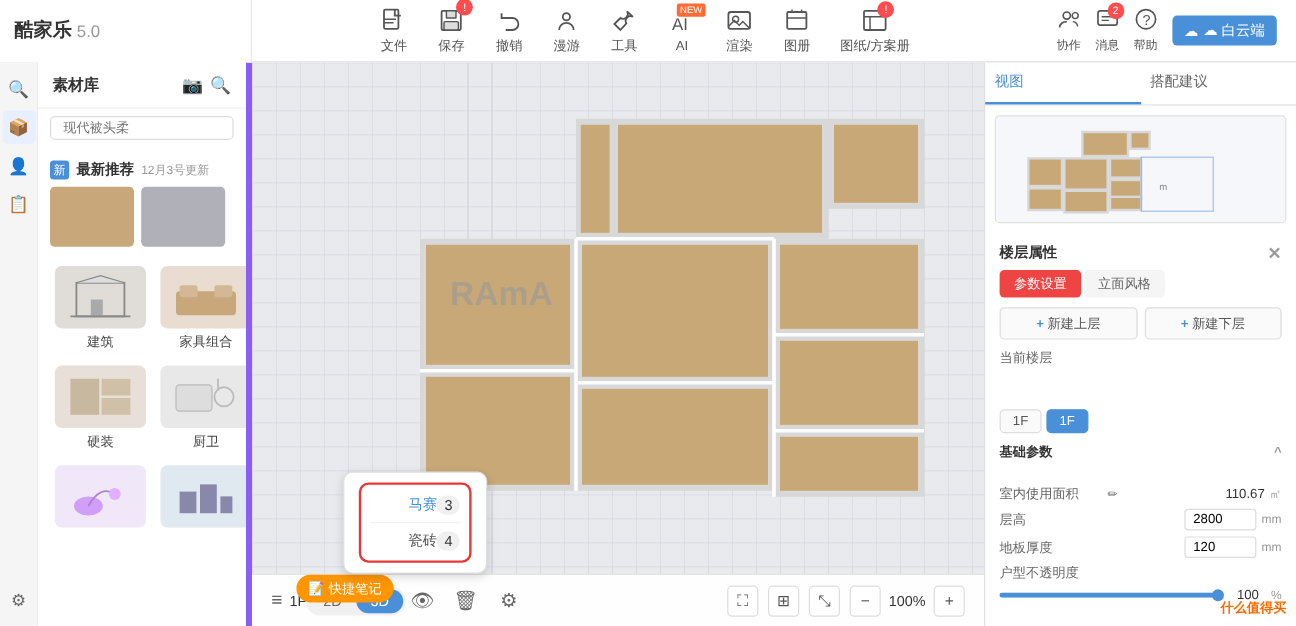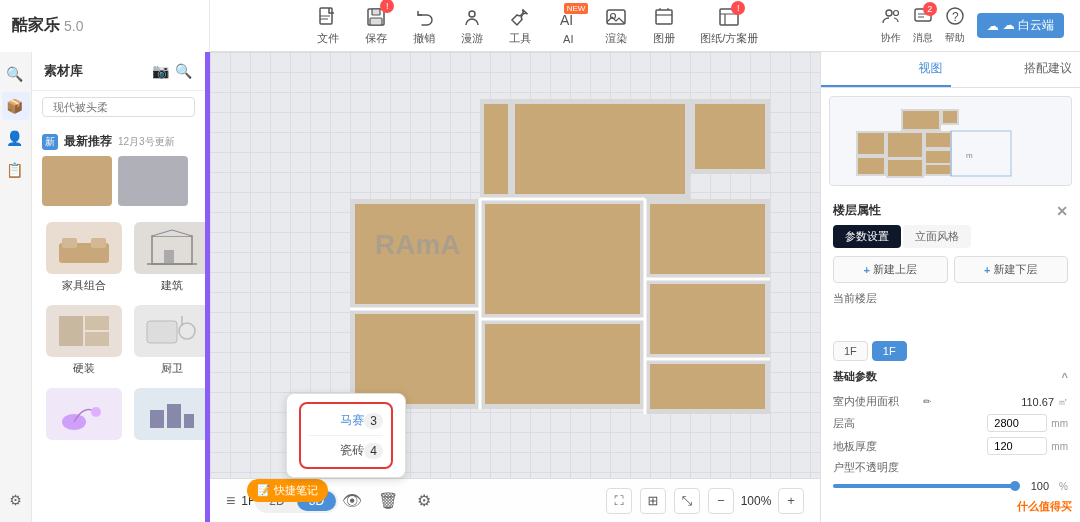--- a/index.html
+++ b/index.html
@@ -104,37 +104,37 @@
     .popup-item-count { font-size: 12px; color: #333; background: #f0f0f0; padding: 1px 6px; border-radius: 8px; }
     .popup-separator { height: 1px; background: #f0f0f0; margin: 2px 0; }
     .popup-border { border: 2px solid #e53935; border-radius: 8px; padding: 4px 8px; }
     
     
     .right-panel {
       position: absolute; top: 52px; right: 0; width: 260px; bottom: 0;
       background: #fff; border-left: 1px solid #e0e0e0; z-index: 90;
     }
     .right-tabs { display: flex; border-bottom: 1px solid #e0e0e0; }
-    .right-tab { flex: 1; padding: 8px; text-align: right; font-size: 12px; color: #666; cursor: pointer; }
+    .right-tab { flex: 1; padding: 8px; text-align: left; font-size: 12px; color: #666; cursor: pointer; }
     .right-tab.active { color: #4a90d9; border-bottom: 2px solid #4a90d9; }
     .right-minimap { padding: 8px; }
     .minimap-container { width: 100%; height: 90px; background: #f5f7fa; border: 1px solid #e0e0e0; border-radius: 4px; display: flex; align-items: center; justify-content: center; overflow: hidden; position: relative; }
     
     .floor-props { padding: 8px 12px; }
     .floor-props-title { font-size: 12px; color: #333; font-weight: bold; margin-bottom: 6px; display: flex; align-items: center; justify-content: space-between; }
     .props-tabs { display: flex; gap: 2px; margin-bottom: 8px; }
     .props-tab { padding: 4px 12px; border-radius: 4px; font-size: 11px; color: #666; cursor: pointer; background: #f5f5f5; }
-    .props-tab.active { background: #0f172a; color: #fff; }
+    .props-tab.active { background: #ef4444; color: #fff; }
     .floor-buttons { display: flex; gap: 6px; margin-bottom: 8px; }
     .floor-btn { flex: 1; padding: 5px 8px; border: 1px solid #ddd; border-radius: 4px; font-size: 11px; color: #555; cursor: pointer; text-align: center; display: flex; align-items: center; justify-content: center; gap: 3px; background: #fafafa; }
     .floor-btn .btn-plus { color: #4a90d9; font-weight: bold; }
     .floor-list { display: flex; gap: 4px; margin-bottom: 8px; }
     .floor-list-item { padding: 3px 10px; border: 1px solid #ddd; border-radius: 4px; font-size: 11px; color: #555; cursor: pointer; background: #fafafa; }
     .floor-list-item.active { background: #4a90d9; color: #fff; border-color: #4a90d9; }
-    .props-section-title { font-size: 11px; color: #333; font-weight: bold; margin: 6px 0 10px; display: flex; align-items: center; justify-content: space-between; text-align: center; }
+    .props-section-title { font-size: 11px; color: #333; font-weight: bold; margin: 6px 0 20px; display: flex; align-items: center; justify-content: space-between; text-align: center; }
     .props-row { display: flex; align-items: center; margin-bottom: 5px; }
     .props-label { font-size: 11px; color: #666; width: 90px; flex-shrink: 0; }
     .props-input { border: 1px solid #ddd; border-radius: 3px; padding: 2px 6px; font-size: 11px; width: 70px; }
     .props-unit { font-size: 10px; color: #999; margin-left: 4px; }
     .props-slider-row { display: flex; align-items: center; gap: 6px; }
     .props-slider { flex: 1; height: 4px; background: #e0e0e0; border-radius: 2px; position: relative; }
     .props-slider-fill { height: 4px; background: #4a90d9; border-radius: 2px; }
     .props-slider-thumb { width: 10px; height: 10px; background: #4a90d9; border-radius: 50%; position: absolute; top: -3px; }
     
     
@@ -305,39 +305,39 @@
       <span class="featured-date">12月3号更新</span>
     </div>
     <div class="featured-imgs">
       <div style="width:70px;height:50px;background:#c8a87a;border-radius:4px;"></div>
       <div style="width:70px;height:50px;background:#b0b0b8;border-radius:4px;"></div>
     </div>
   </div>
 
   <div class="category-grid">
     <div class="category-item">
-      <div class="cat-img" style="background:#e8ddd0;">
-        <svg width="60" height="40" viewBox="0 0 60 40">
-            <rect x="5" y="15" width="50" height="20" rx="3" fill="#c8a87a"></rect>
-            <rect x="8" y="10" width="15" height="10" rx="2" fill="#d4b896"></rect>
-            <rect x="37" y="10" width="15" height="10" rx="2" fill="#d4b896"></rect>
-          </svg>
-      </div>
-      <span class="cat-label">家具组合</span>
-    </div>
-    <div class="category-item">
       <div class="cat-img" style="background:#e0ddd8;">
         <svg width="60" height="40" viewBox="0 0 60 40">
             <rect x="10" y="8" width="40" height="28" fill="none" stroke="#888" stroke-width="1.5"></rect>
             <path d="M10 8L30 2L50 8" fill="#ddd" stroke="#888" stroke-width="1"></path>
             <rect x="22" y="22" width="10" height="14" fill="#aaa"></rect>
             <line x1="5" y1="36" x2="55" y2="36" stroke="#888" stroke-width="1.5"></line>
           </svg>
       </div>
       <span class="cat-label">建筑</span>
+    </div>
+    <div class="category-item">
+      <div class="cat-img" style="background:#e8ddd0;">
+        <svg width="60" height="40" viewBox="0 0 60 40">
+            <rect x="5" y="15" width="50" height="20" rx="3" fill="#c8a87a"></rect>
+            <rect x="8" y="10" width="15" height="10" rx="2" fill="#d4b896"></rect>
+            <rect x="37" y="10" width="15" height="10" rx="2" fill="#d4b896"></rect>
+          </svg>
+      </div>
+      <span class="cat-label">家具组合</span>
     </div>
     <div class="category-item">
       <div class="cat-img" style="background:#e8e0d8;">
         <svg width="60" height="40" viewBox="0 0 60 40">
             <rect x="5" y="5" width="24" height="30" fill="#c8b8a0"></rect>
             <rect x="31" y="5" width="24" height="14" fill="#d0c0a8"></rect>
             <rect x="31" y="21" width="24" height="14" fill="#d0c0a8"></rect>
           </svg>
       </div>
       <span class="cat-label">硬装</span>

